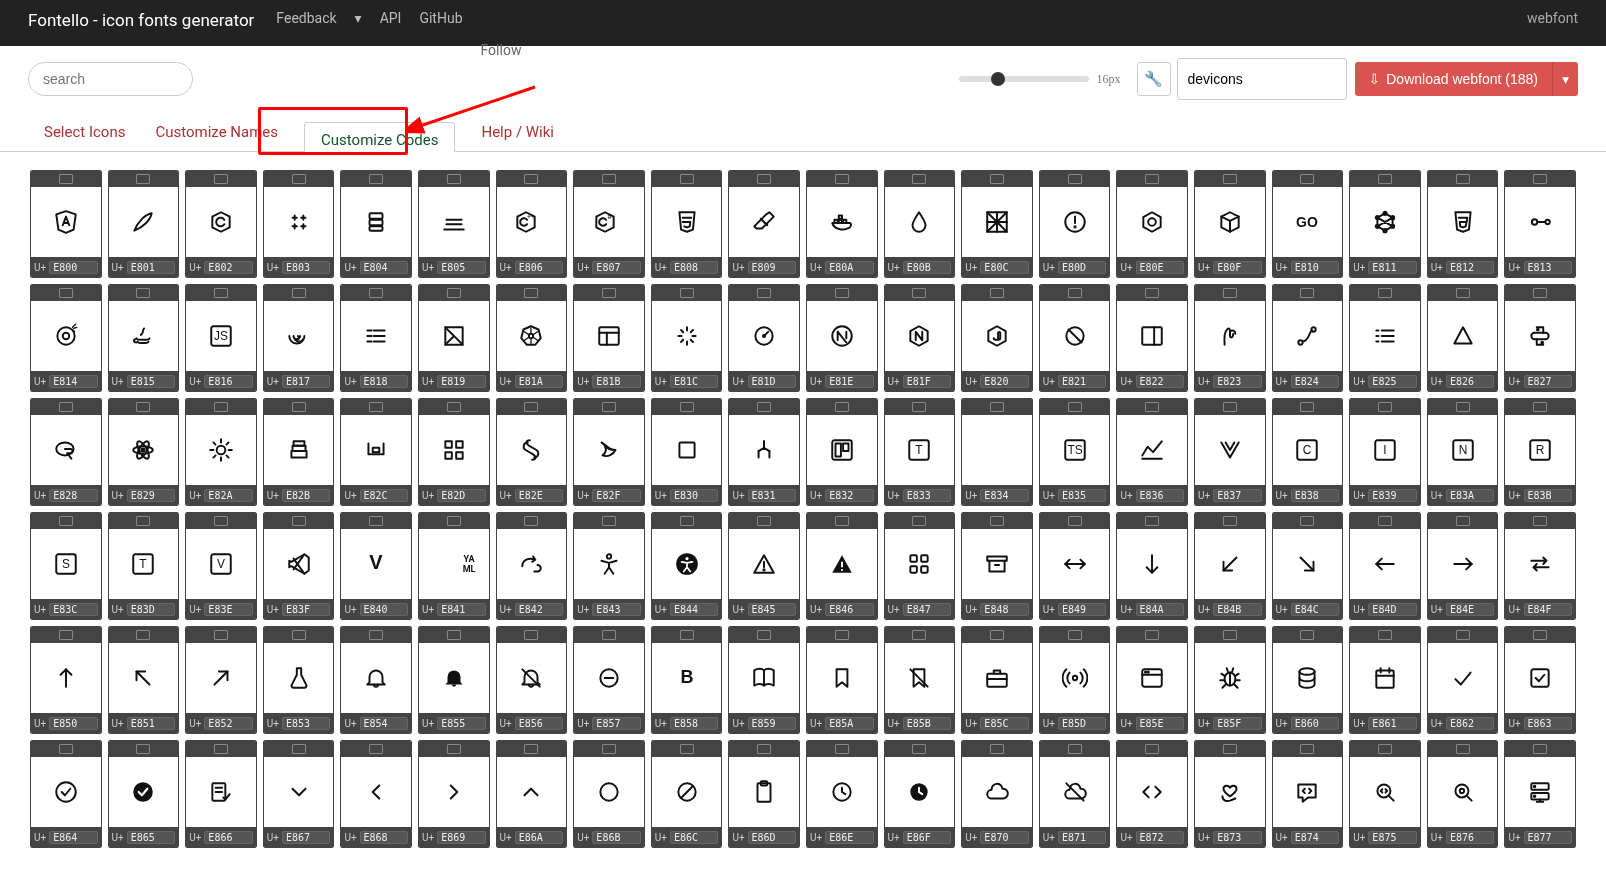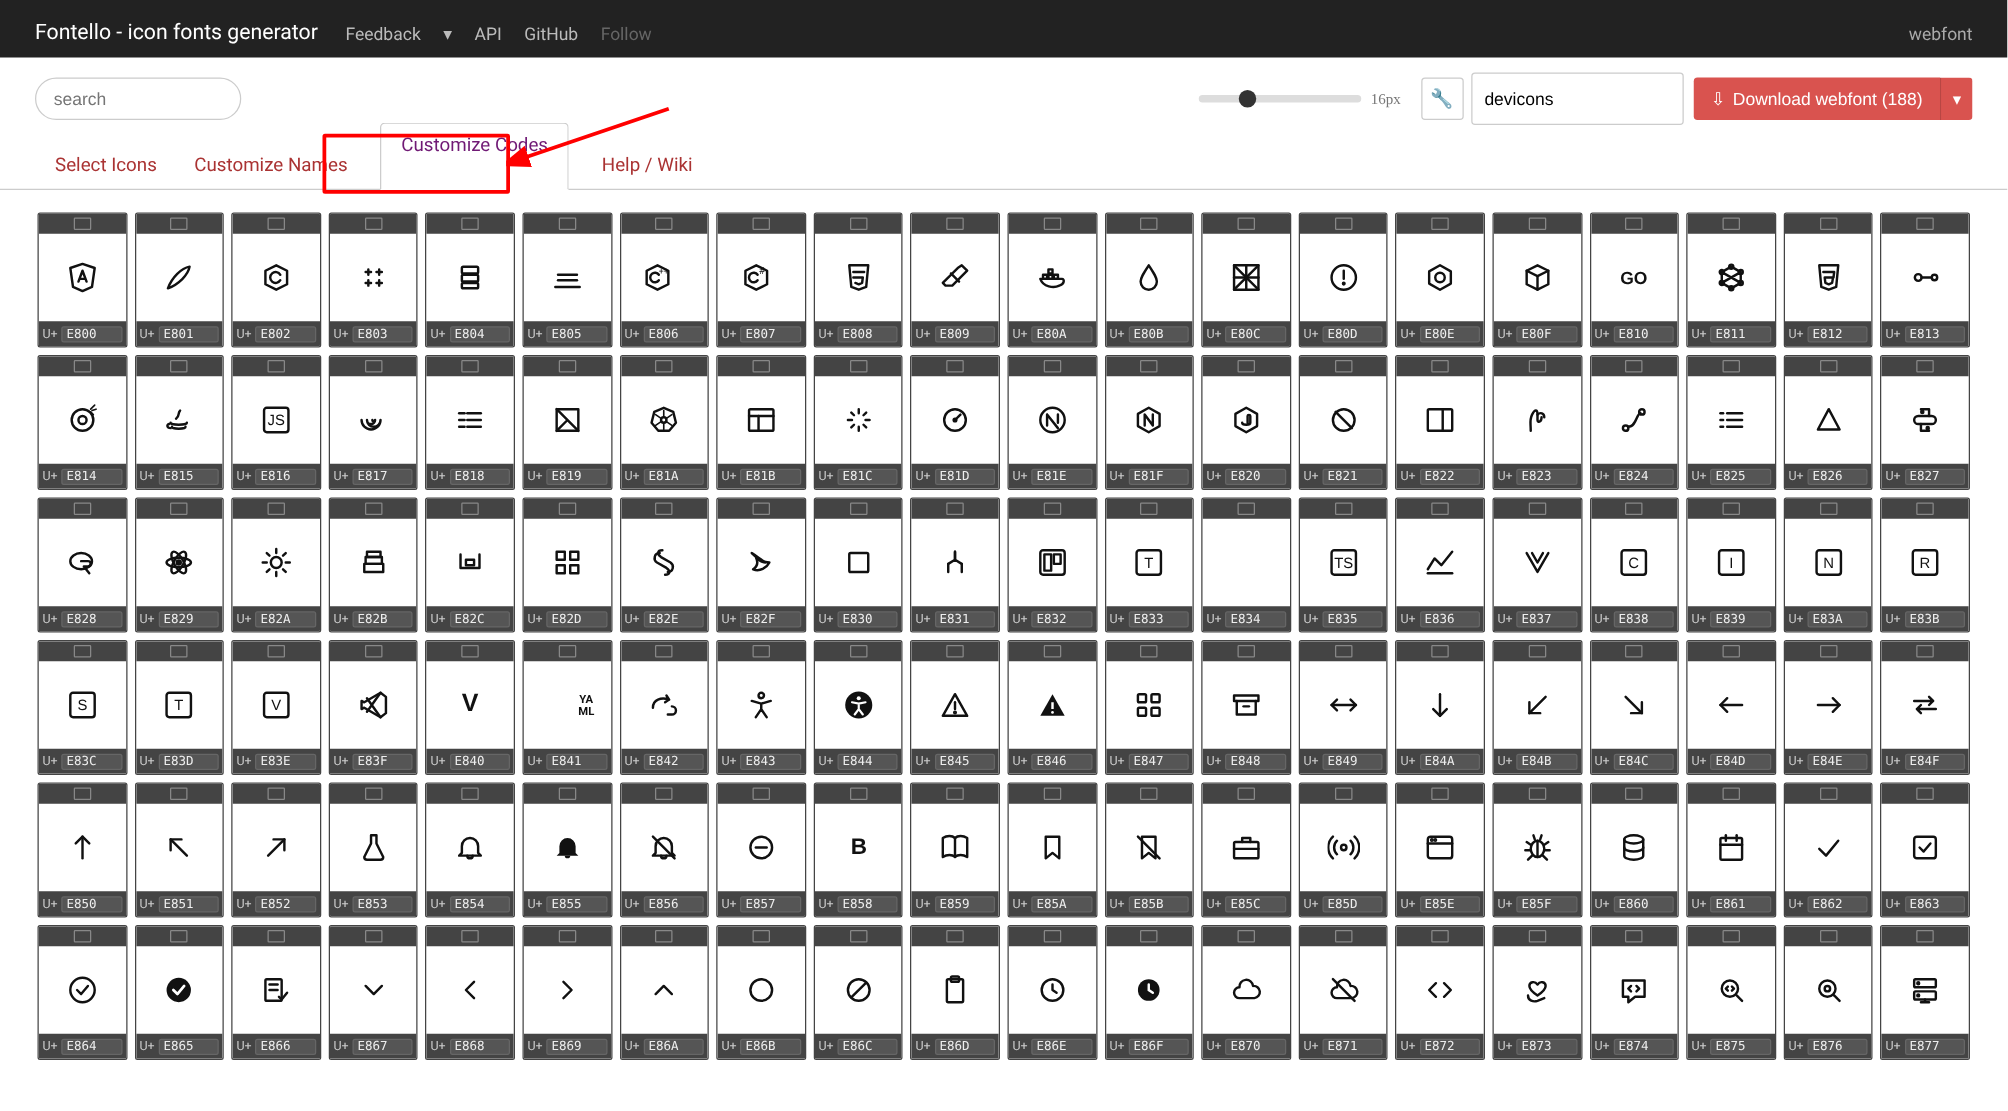--- a/index.html
+++ b/index.html
@@ -1,40 +1,40 @@
 <!DOCTYPE html>
 <html><head>
 <meta charset="utf-8">
 <style>
   * { box-sizing: border-box; margin: 0; padding: 0; }
   body { font-family: -apple-system, BlinkMacSystemFont, "Segoe UI", Roboto, Arial, sans-serif; font-size: 14px; color: #333; background: #fff; }
 
-  .navbar { background: #222; color: #ccc; display: flex; align-items: flex-end; padding: 10px 28px; height: 46px; }
+  .navbar { background: #222; color: #ccc; display: flex; align-items: flex-start; padding: 10px 28px; height: 46px; }
   .navbar .brand { color: #fff; font-size: 17px; margin-right: 22px; }
   .navbar .nav-link { color: #bbb; margin-right: 18px; font-size: 14px; cursor: pointer; display: flex; align-items: center; gap:18px;}
-  .navbar .nav-link.muted { color: #666; }
+  .navbar .nav-link.muted { color: #666; margin-top: 32px; }
   .navbar .spacer { flex: 1; }
   .navbar .donate { color: #aaa; cursor: pointer; }
 
   .toolbar-row { display: flex; align-items: center; padding: 12px 28px; }
   .search-input { width: 165px; height: 34px; border: 1px solid #ccc; border-radius: 18px; padding: 4px 14px; font-size: 14px; outline: none; color:#0f766e;}
   .toolbar-row .spacer { flex: 1; }
   .size-slider-wrap { display:flex; align-items:center; gap:8px; margin-right:10px;font-family:Liberation Serif, serif;}
   .size-slider { width: 130px; height: 6px; background: #ddd; border-radius:3px; position:relative;}
   .size-slider .thumb { width:14px;height:14px;border-radius:50%;background:#333;position:absolute;top:-4px;left:25%; }
   .size-label { font-size:12px;color:#777;}
   .tool-btn { width:34px;height:34px;border:1px solid #ccc;border-radius:3px;display:flex;align-items:center;justify-content:center;font-size:15px;color:#333;margin-left:6px;cursor:pointer;background:#fff;}
   .font-name-input { width:170px;height:42px;border:1px solid #ccc;border-radius:3px;padding:4px 10px;font-size:14px;margin-left:6px;}
   .download-btn-group { display:flex; margin-left:8px;}
   .download-btn { height:34px;background:#d9534f;color:#fff;border:none;border-radius:3px 0 0 3px;padding:0 14px;font-size:14px;display:flex;align-items:center;gap:6px;cursor:pointer;}
   .download-caret-btn {height:34px;width:26px;background:#d9534f;color:#fff;border:none;border-left:1px solid rgba(0,0,0,.15);border-radius:0 3px 3px 0;cursor:pointer;display:flex;align-items:center;justify-content:center;}
 
   .tabs-row { display:flex; align-items:flex-end; gap:22px; padding:0 40px; border-bottom:1px solid #ccc; height:40px; position:relative;}
   .tab { color:#a33; font-size:15px; padding:8px 4px 10px; cursor:pointer;text-align:center; }
-  .tab.active { color:#701a75; border:1px solid #ccc; border-bottom:1px solid #fff; border-radius:4px 4px 0 0; padding:8px 16px 26px; position:relative; top:1px; background:#fff;}
+  .tab.active { color:#14532d; border:1px solid #ccc; border-bottom:1px solid #fff; border-radius:4px 4px 0 0; padding:8px 16px 2px; position:relative; top:1px; background:#fff;}
 
   
   .highlight-box { position:absolute; border:3px solid red; pointer-events:none; border-radius:2px;}
   .arrow-svg { position:absolute; pointer-events:none; }
 
   .icon-grid-wrap { padding: 18px 30px; }
   .icon-grid { display:grid; grid-template-columns: repeat(20, 1fr); gap:6px; }
   .icon-cell { border:1px solid #444; border-radius:2px; overflow:hidden; display:flex;flex-direction:column; height:108px;}
   .cell-top { background:#444; height:16px; display:flex;align-items:center;justify-content:center;}
   .cell-top .topbox { width:14px;height:10px;border:1px solid #888;border-radius:1px;}

